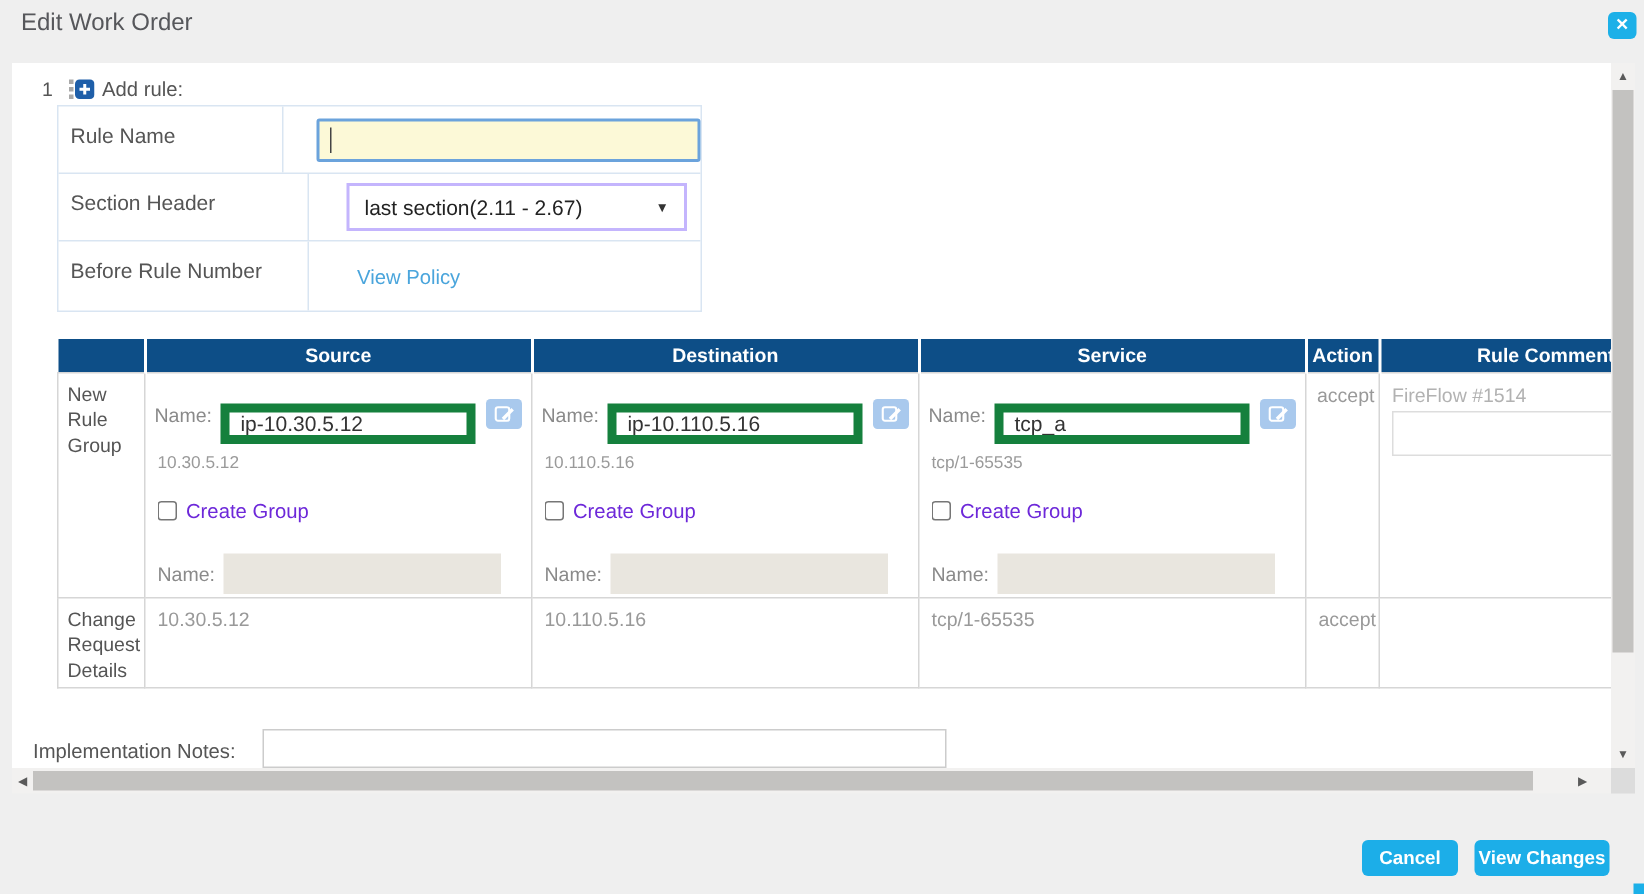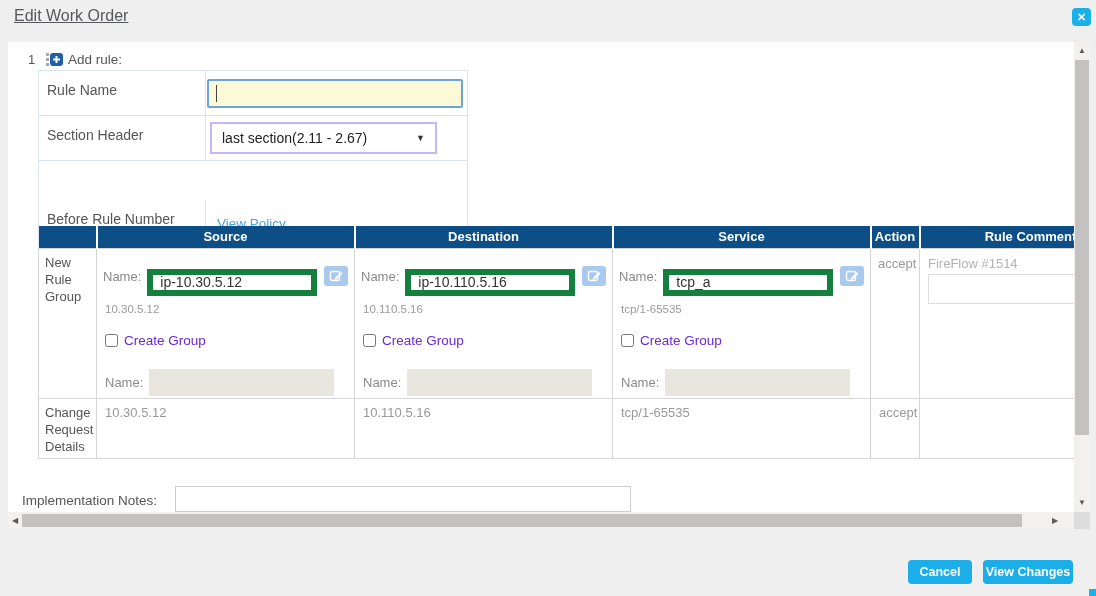--- a/index.html
+++ b/index.html
@@ -2,37 +2,37 @@
 <html><head>
 <meta charset="utf-8">
 <style>
   * { margin:0; padding:0; box-sizing:border-box; }
   html,body { width:1096px; height:596px; overflow:hidden; }
   body { background:#efefef; font-family:"Liberation Sans", sans-serif; position:relative; }
 
   .stage { position:absolute; left:0; top:0; width:1096px; height:596px; }
 
   
-  .title { position:absolute; left:14px; top:7px; font-size:16px; color:#56575b;text-decoration:underline; }
+  .title { position:absolute; left:14px; top:7px; font-size:16px; color:#56575b; }
   .close-btn { position:absolute; left:1072px; top:8px; width:19px; height:18px;
     background:#1cb0e8; border:none; border-radius:4px; color:#fff; font-weight:bold;
     font-size:11px; line-height:17px; text-align:center; cursor:pointer; padding:0; }
 
   .panel { position:absolute; left:8px; top:42px; width:1066px; height:470px; background:#fff; overflow:hidden; }
 
   
   .addrule-row { position:absolute; left:20px; top:10px; display:flex; align-items:center; }
   .rule-index { font-size:13px; color:#555; width:16px; }
   .addrule-icon { display:inline-block; margin:0 5px 0 2px; width:17px; height:15px; }
   .addrule-label { font-size:13.5px; color:#555; }
 
   
   .form-box { position:absolute; left:30px; top:28px; width:430px; border:1px solid #d9e5f2; background:#fff; }
-  .frow { display:flex; border-bottom:1px solid #d9e5f2; }
-  .frow:last-child { border-bottom:none;margin-top:39px; }
+  .frow { display:flex; border-bottom:1px solid #d9e5f2;gap:21px; }
+  .frow:last-child { border-bottom:none; }
   .flabel { width:167px; border-right:1px solid #d9e5f2; padding:11px 0 0 8px; font-size:14px; color:#555; }
   .fctrl { flex:1; display:flex; align-items:center; padding-left:1px; }
   .frow-1 { height:45px; } .frow-2 { height:45px; } .frow-3 { height:46px; }
 
   .rulename-wrap { position:relative; }
   .rulename-input { width:256px; height:29px; background:#fcf9d7; border:2px solid #6ba3dc;
     border-radius:2px; font-size:14px; padding-left:8px; color:#333; outline:none; }
   .caret { position:absolute; left:9px; top:6px; width:1px; height:17px; background:#444; }
 
   .select-box { margin-left:3px; width:227px; height:32px; border:2px solid #c4b5fd; background:#fff;

